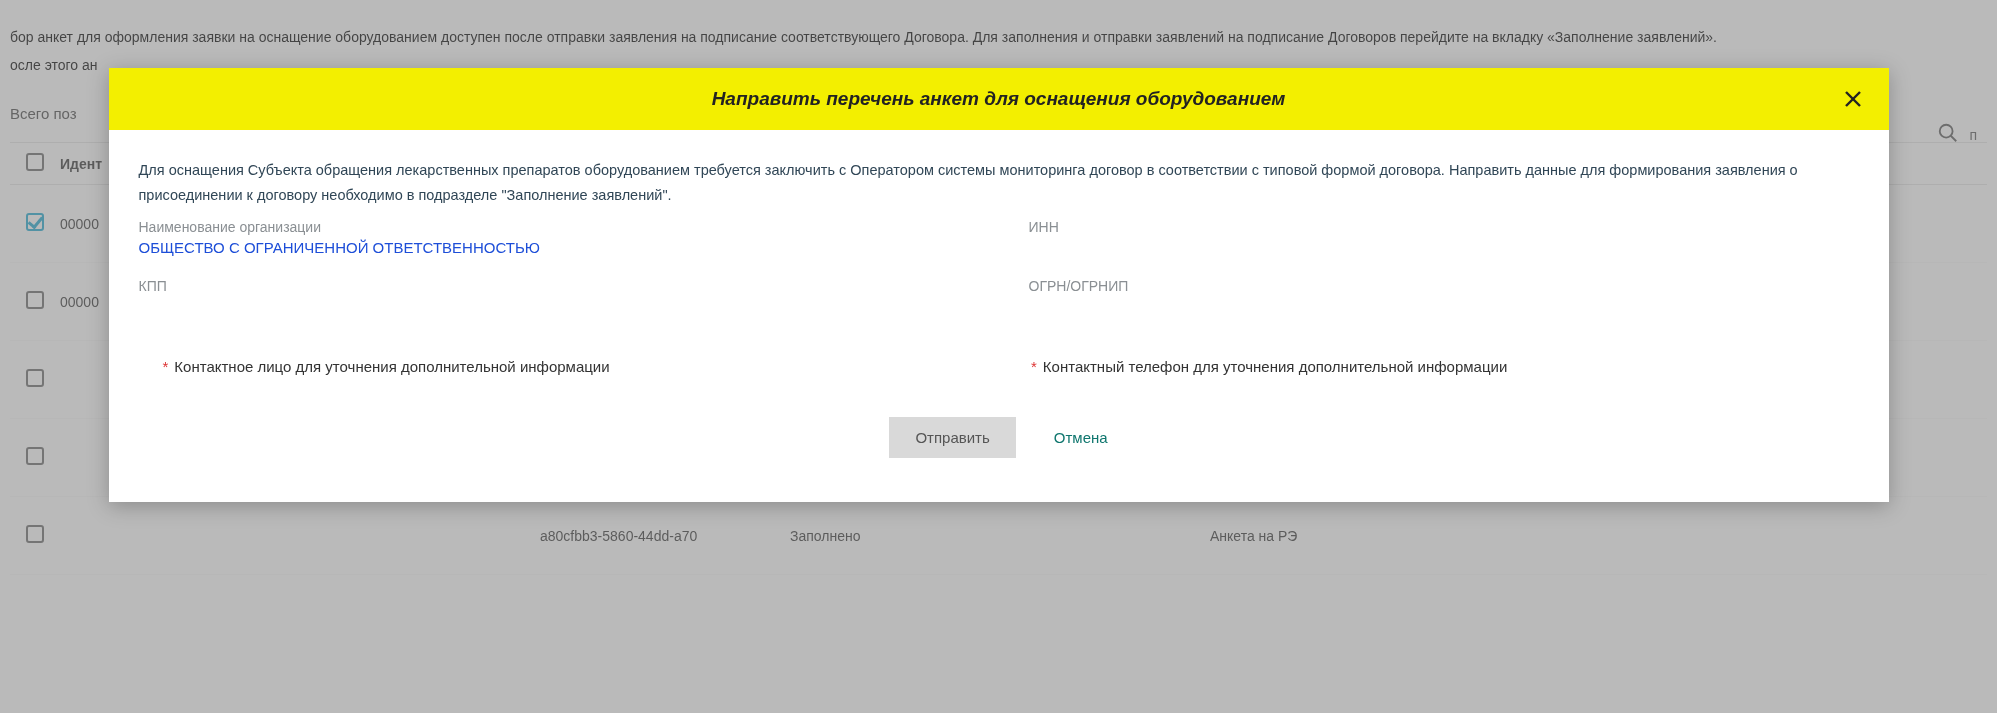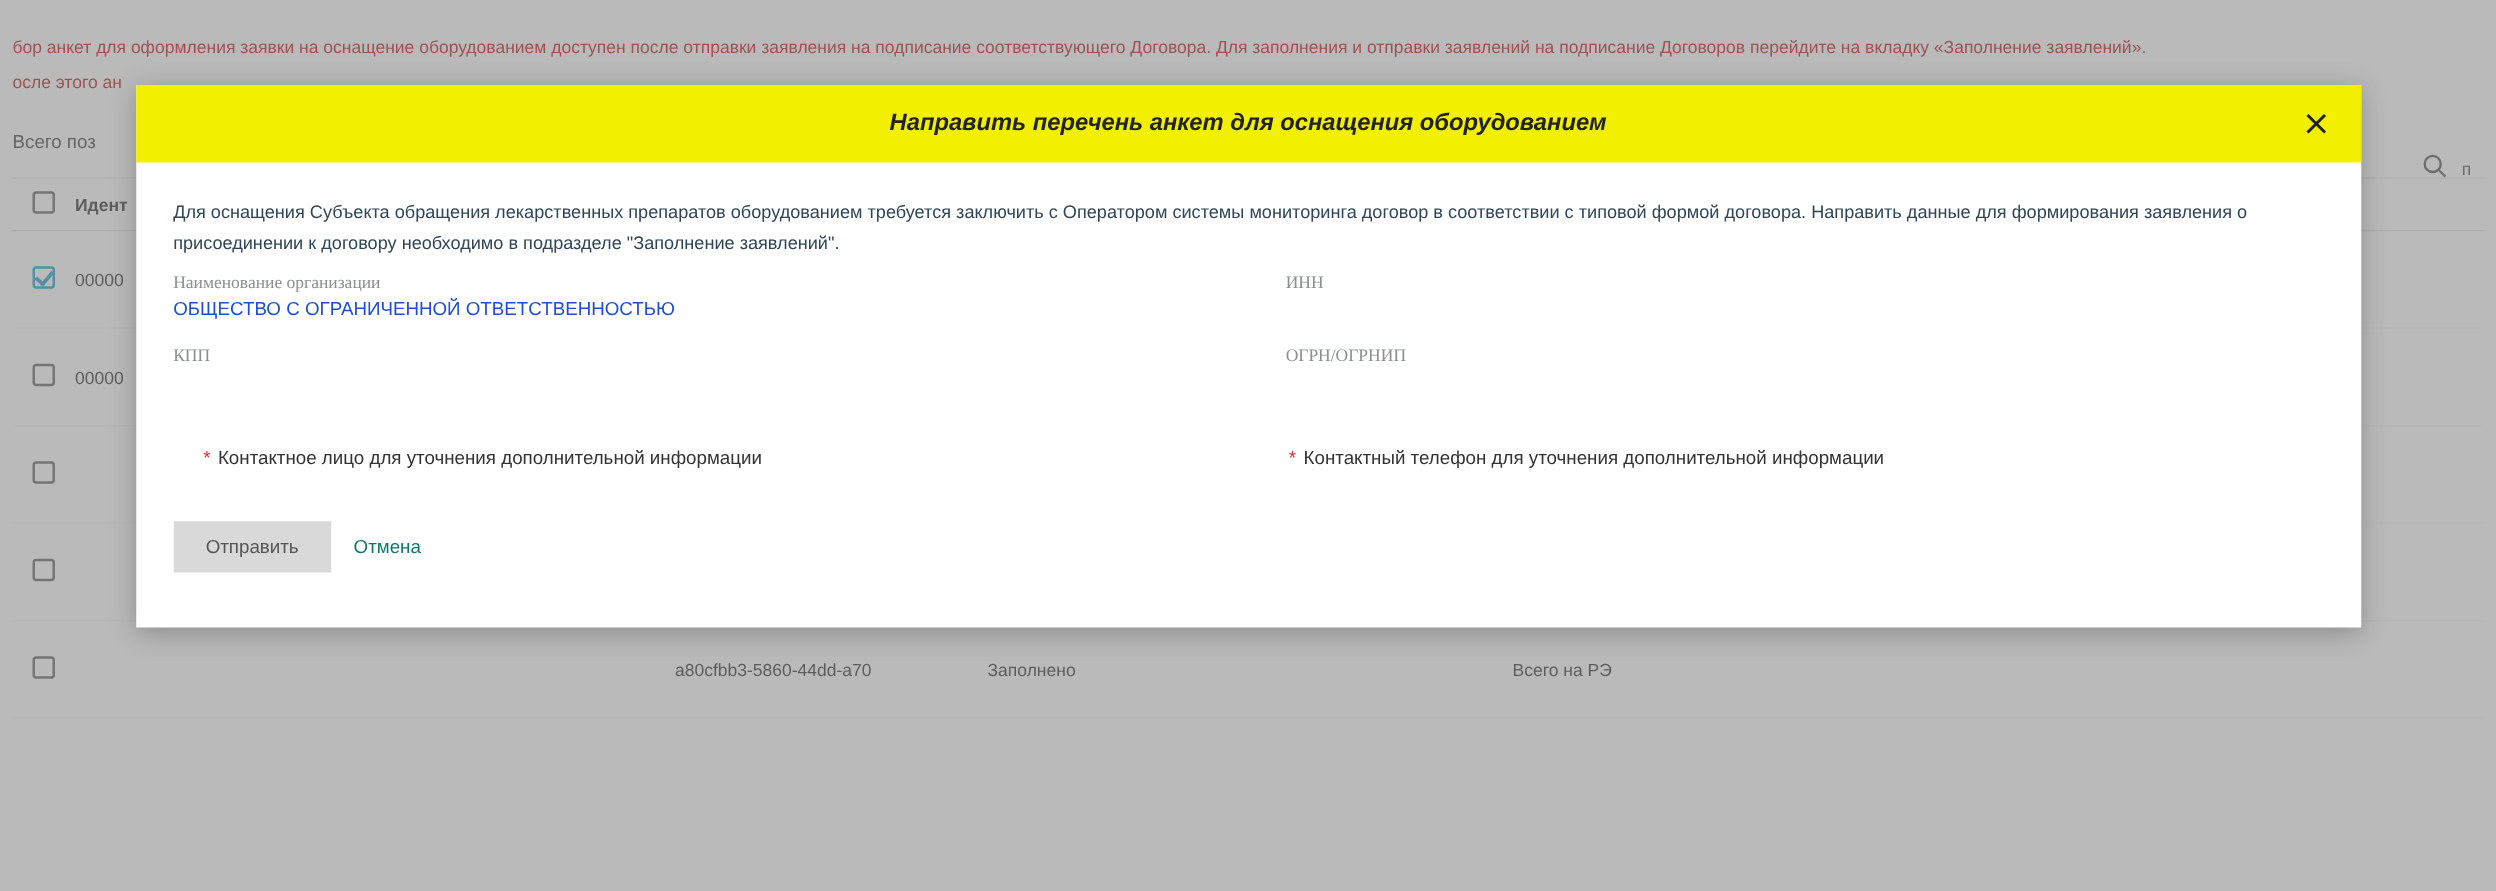--- a/index.html
+++ b/index.html
@@ -15,21 +15,21 @@
   }
   .bg-page {
     position: absolute;
     inset: 0;
     padding: 20px 10px;
     filter: brightness(0.88);
     background: #f5f5f5;
   }
   .info-text {
     font-size: 14px;
-    color: #b91c1c;
+    color: #000000;
     margin: 8px 0;
     line-height: 1.4;
   }
   .top-right-search {
     position: absolute;
     top: 122px;
     right: 20px;
     display: flex;
     align-items: center;
     gap: 10px;
@@ -135,21 +135,20 @@
   }
   .field-grid {
     display: grid;
     grid-template-columns: 1fr 1fr;
     column-gap: 60px;
     row-gap: 22px;
   }
   .field-label {
     font-size: 14px;
     color: #8a8f93;
-    font-family: Liberation Serif, serif;
   }
   .field-value {
     font-size: 15px;
     color: #1d4ed8;
     margin-top: 4px;
   }
   .req-row {
     display: grid;
     grid-template-columns: 1fr 1fr;
     column-gap: 60px;
@@ -159,21 +158,22 @@
   }
   .req-label {
     font-size: 15px;
     color: #333;
   }
   .req-label .ast { color: #d33; margin-right: 6px; }
   .modal-footer {
     padding: 34px 30px 44px 30px;
     display: flex;
     align-items: center;
-    gap: 18px;
+    gap: 38px;
+    justify-content: center;
   }
   .btn-send {
     background: #d9d9d9;
     color: #555;
     border: none;
     padding: 12px 26px;
     font-size: 15px;
     cursor: pointer;
   }
   .btn-cancel {
@@ -239,21 +239,21 @@
       <div class="col-id"></div>
       <div class="col-guid"></div>
       <div class="col-status"></div>
       <div class="col-type"></div>
     </div>
     <div class="table-row">
       <div class="col-check"><span class="chk"></span></div>
       <div class="col-id"></div>
       <div class="col-guid">a80cfbb3-5860-44dd-a70</div>
       <div class="col-status">Заполнено</div>
-      <div class="col-type">Всего на РЭ</div>
+      <div class="col-type">Анкета на РЭ</div>
     </div>
   </div>
 </div>
 
 <div class="overlay">
   <div class="modal">
     <div class="modal-header">
       <div class="modal-title">Направить перечень анкет для оснащения оборудованием</div>
       <div class="modal-close">
         <svg viewBox="0 0 24 24" stroke="#222" stroke-width="2.4" fill="none">

